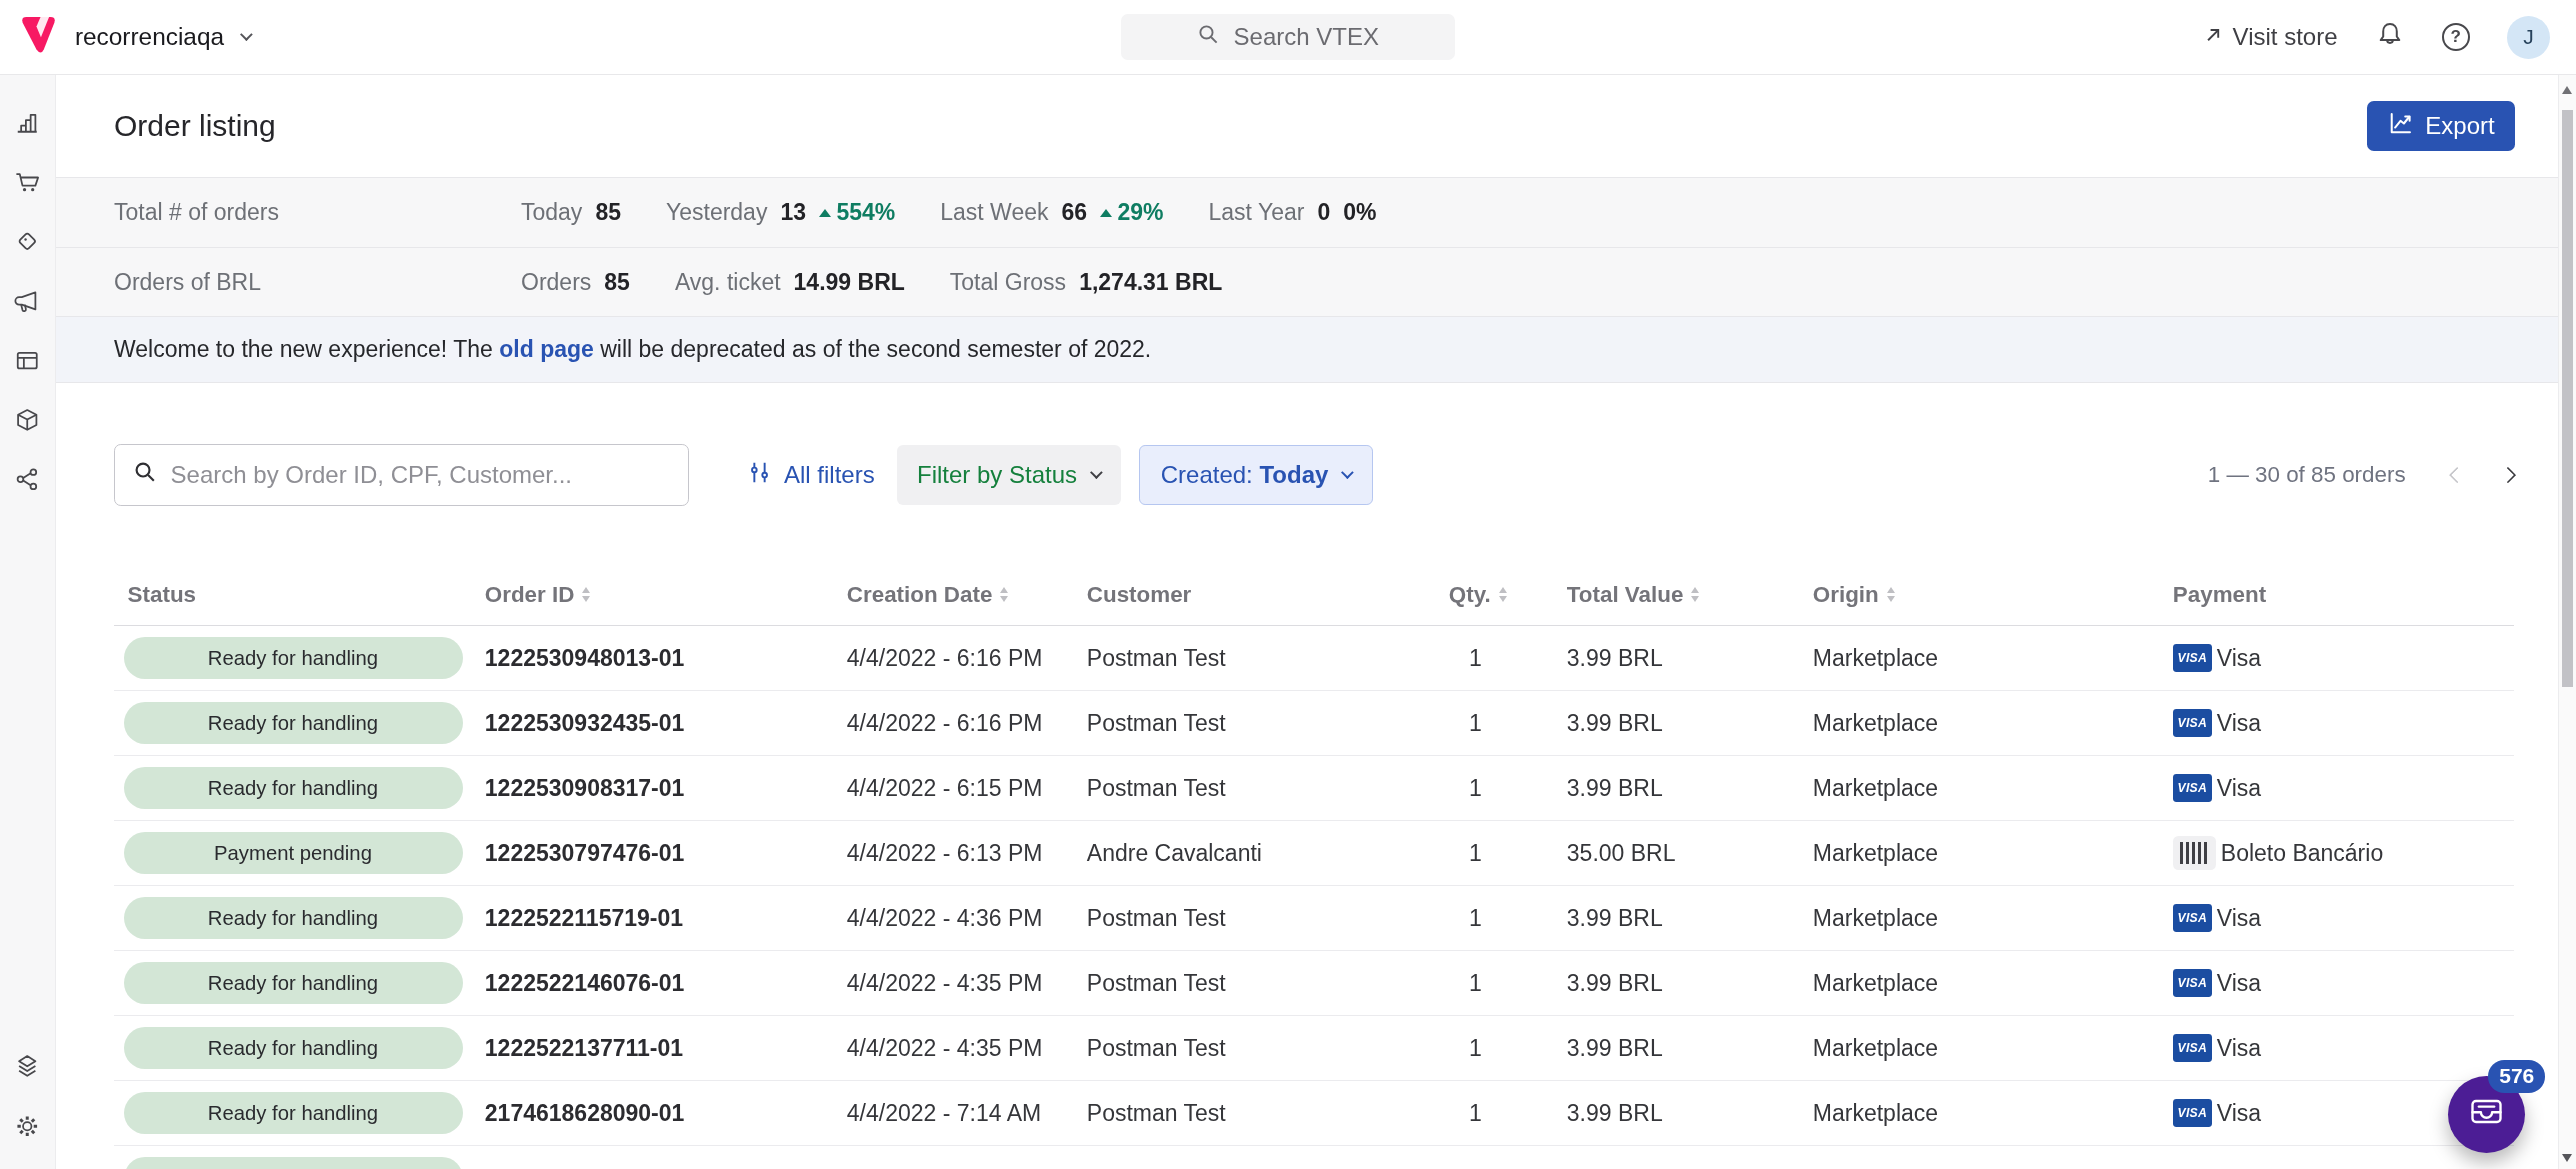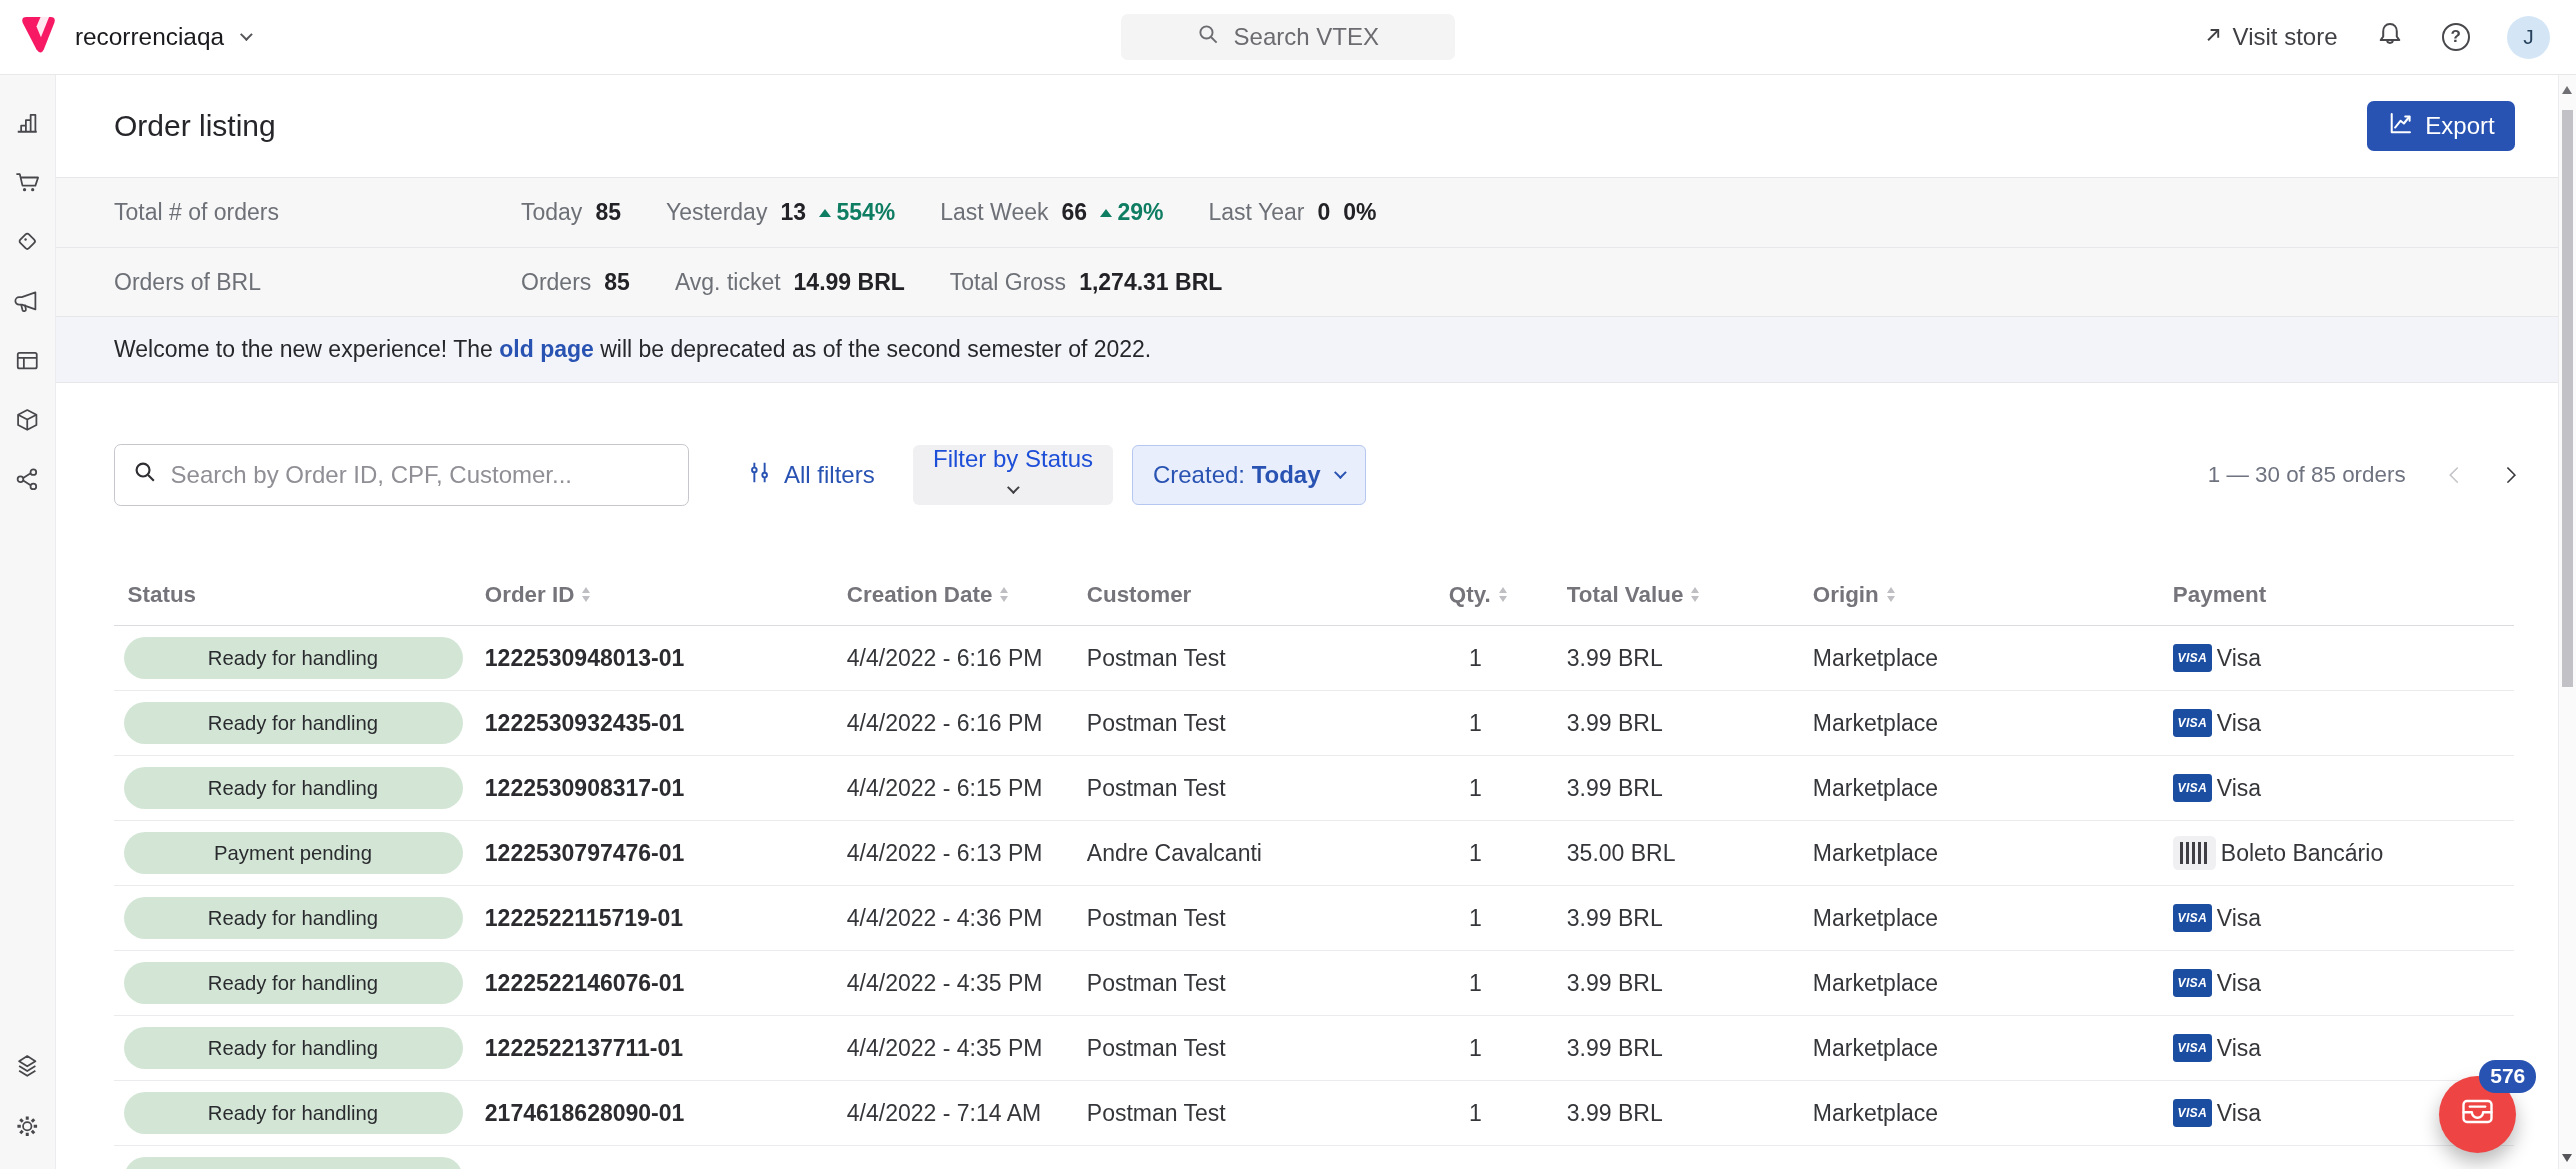--- a/index.html
+++ b/index.html
@@ -46,21 +46,21 @@
 
   .banner { height:66px; background:#f2f4f9; border-bottom:1.4px solid #e7e7ea; display:flex; align-items:center; padding-left:58px; color:#26272b; }
   .banner a { color:#2953B2; font-weight:600; text-decoration:none; cursor:pointer; }
 
   .toolbar { margin-top:61px; padding:0 62px 0 58px; display:flex; align-items:center; }
   .search-box { width:575px; height:62px; border:1.4px solid #c6c6cc; border-radius:6.8px; display:flex; align-items:center; gap:13.6px; padding-left:17.6px; background:#fff; }
   .search-box input { border:none; outline:none; background:transparent; font-family:inherit; font-size:24px; color:#2e2e32; width:502px; }
   .search-box input::placeholder { color:#8f8f95; }
   .all-filters { margin-left:57px; display:flex; align-items:center; gap:11px; color:#2953B2; font-size:24px; font-weight:400; cursor:pointer; }
   .chip { height:60px; border-radius:6.1px; display:flex; align-items:center; gap:15px; padding:0 20.3px; font-size:24px; cursor:pointer; }
-  .chip-status { margin-left:38px; background:#f0f0f2; color:#1d4ed8;flex-direction:column; }
+  .chip-status { margin-left:22px; background:#f0f0f2; color:#15803d; }
   .chip-status .caret { color:#3f3f44; }
   .chip-created { margin-left:18.3px; background:#e9eefc; border:1.4px solid #b5c6f0; color:#2953B2; }
   .chip-created .caret { color:#2953B2; }
   .chip-created b { font-weight:700; }
   .pagination { margin-left:auto; display:flex; align-items:center; color:#6f7380; font-size:22.4px; }
   .pg-chev { width:12.2px; height:12.2px; border-right:2.7px solid; border-bottom:2.7px solid; border-radius:1.4px; display:inline-block; cursor:pointer; }
   .pg-prev { transform:rotate(135deg); color:#c6c6ca; margin-left:45px; }
   .pg-next { transform:rotate(-45deg); color:#3a3a3e; margin-left:39px; }
 
   
@@ -79,21 +79,21 @@
   .td-orderid { font-weight:700; color:#2c2c30; }
   .td-qty { padding-left:27px; }
   .td-payment { display:flex; align-items:center; gap:5px; }
   .pay-visa { width:39px; height:28.5px; border-radius:3.4px; background:#1b4da1; color:#fff; display:none; align-items:center; justify-content:center; font-size:12.2px; font-style:italic; font-weight:700; letter-spacing:0.3px; }
   .pay-boleto { width:43px; height:34px; border-radius:5.4px; background:#f0f0f2; display:none; align-items:center; justify-content:center; }
   .bars { width:28.5px; height:22px; background:repeating-linear-gradient(90deg,#3f3f44 0 2.7px,transparent 2.7px 6.1px); }
   .td-payment.visa .pay-visa { display:flex; }
   .td-payment.boleto .pay-boleto { display:flex; }
 
   
-  .fab { position:absolute; right:60px; bottom:17px; width:77px; height:77px; border-radius:50%; background:#ef4444; display:flex; align-items:center; justify-content:center; box-shadow:0 9.5px 19px rgba(0,0,0,.28); cursor:pointer; }
+  .fab { position:absolute; right:51px; bottom:17px; width:77px; height:77px; border-radius:50%; background:#4c1d95; display:flex; align-items:center; justify-content:center; box-shadow:0 9.5px 19px rgba(0,0,0,.28); cursor:pointer; }
   .fab-badge { position:absolute; top:-16.3px; right:-20.3px; height:33px; min-width:50px; padding:0 11px; border-radius:16.3px; background:#2953B2; color:#fff; font-size:21px; font-weight:700; display:flex; align-items:center; justify-content:center; }
 
   
   .scrollbar { position:absolute; top:75px; right:0; width:17.6px; bottom:0; background:#fafafa; border-left:1.4px solid #ececee; z-index:20; }
   .sb-up { position:absolute; top:11px; left:2.7px; width:0; height:0; border-left:5.4px solid transparent; border-right:5.4px solid transparent; border-bottom:8.1px solid #707074; }
   .sb-down { position:absolute; bottom:8.1px; left:2.7px; width:0; height:0; border-left:5.4px solid transparent; border-right:5.4px solid transparent; border-top:8.1px solid #55555a; }
   .sb-thumb { position:absolute; top:35px; left:2.7px; width:11px; height:577px; background:#c2c2c6; }
 </style>
 </head>
 <body>

